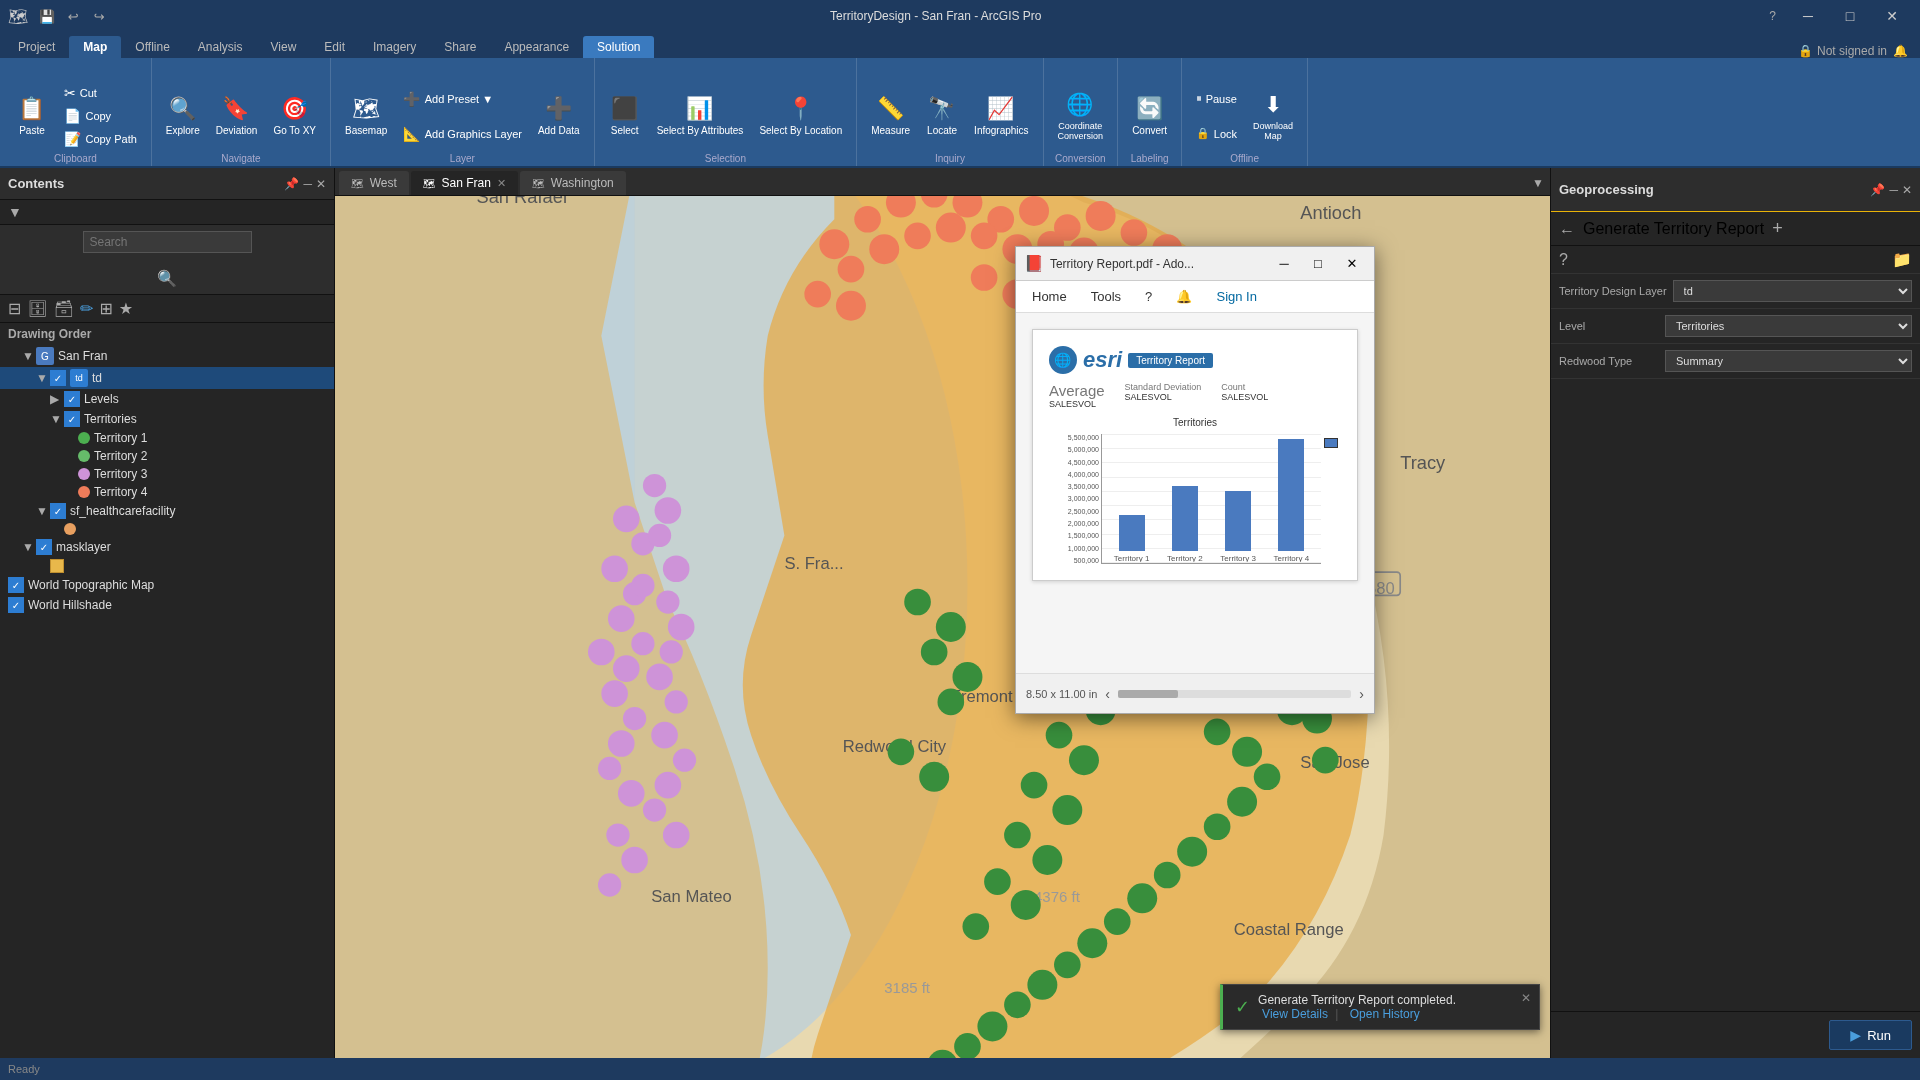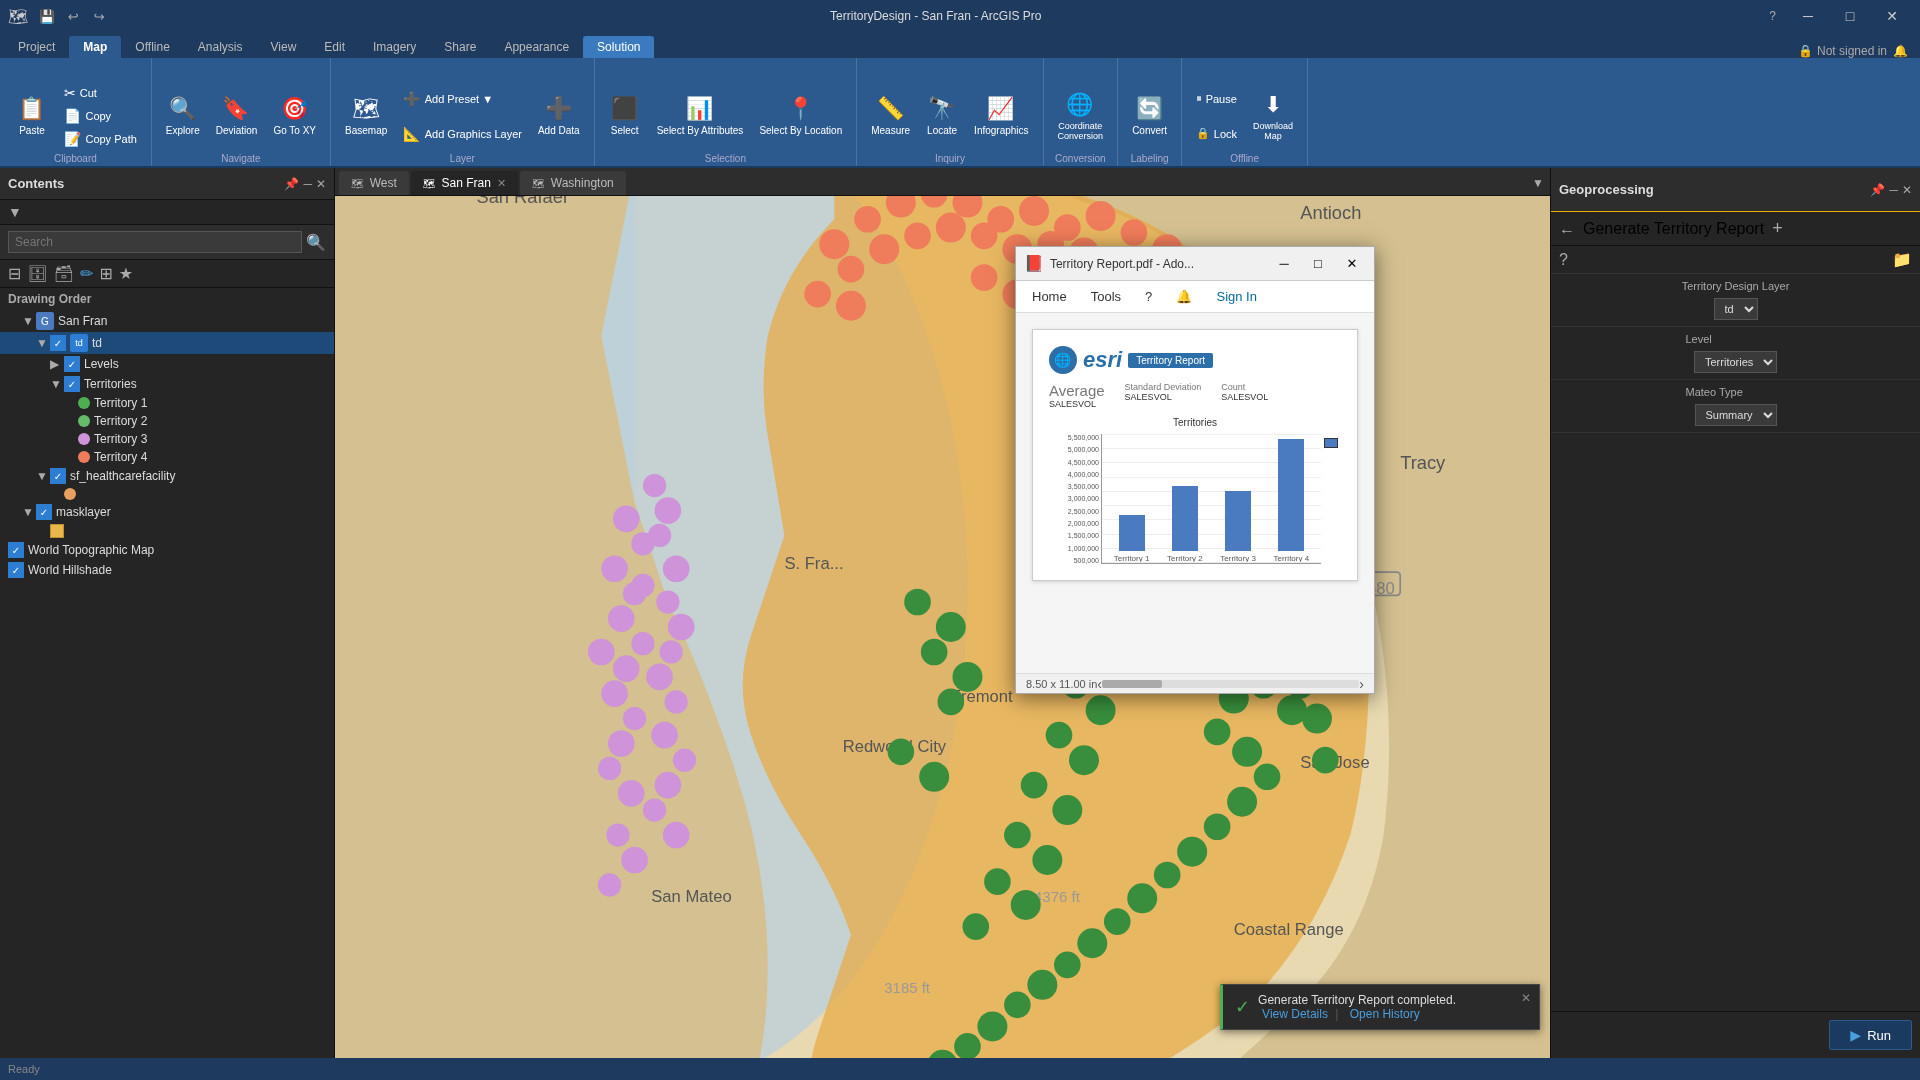--- a/index.html
+++ b/index.html
@@ -143,21 +143,22 @@
     #contents-title { color: #ddd; font-size: 13px; font-weight: 600; }
     #contents-controls { display: flex; gap: 4px; }
     #contents-controls span { color: #aaa; cursor: pointer; font-size: 12px; }
 
     #contents-search {
       padding: 6px 8px;
       background: #2d2d2d;
       border-bottom: 1px solid #111;
       display: flex;
       align-items: center;
-      gap: 4px;
+      gap: 16px;
+      flex-direction: column;
     }
     #search-input {
       flex: 1;
       background: #3a3a3a;
       border: 1px solid #555;
       color: #ddd;
       padding: 3px 6px;
       font-size: 12px;
       outline: none;
     }
@@ -361,28 +362,29 @@
       height: 360px;
       overflow-y: auto;
     }
     #pdf-page {
       background: white;
       border: 1px solid #ccc;
       padding: 16px;
       box-shadow: 0 1px 4px rgba(0,0,0,0.15);
     }
     #pdf-footer {
-      height: 20px;
+      height: 40px;
       background: #f0f0f0;
       display: flex;
       align-items: center;
       padding: 0 10px;
       border-top: 1px solid #ddd;
       font-size: 11px;
       color: #555;
+      gap: 8px;
     }
     #pdf-footer .scrollbar-area { flex: 1; height: 8px; background: #ddd; border-radius: 2px; position: relative; }
     #pdf-footer .scrollbar-thumb { width: 60px; height: 8px; background: #aaa; border-radius: 2px; position: absolute; }
 
     
     .bar-chart {
       width: 100%;
       margin-top: 8px;
     }
     .bar-chart-title {
@@ -427,21 +429,20 @@
 
     .geo-panel-scroll { flex: 1; overflow-y: auto; }
     .geo-option-row {
       display: flex;
       align-items: center;
       padding: 6px 8px;
       gap: 6px;
       border-bottom: 1px solid #333;
       color: #ccc;
       font-size: 12px;
-      flex-direction: column;
     }
     .geo-option-row select, .geo-option-row input {
       background: #3a3a3a;
       border: 1px solid #555;
       color: #ddd;
       padding: 3px 6px;
       font-size: 11px;
       flex: 1;
       outline: none;
     }
@@ -1141,21 +1142,21 @@
           <option>td</option>
         </select>
       </div>
       <div class="geo-option-row">
         <div class="geo-option-label">Level</div>
         <select>
           <option>Territories</option>
         </select>
       </div>
       <div class="geo-option-row">
-        <div class="geo-option-label">Mateo Type</div>
+        <div class="geo-option-label">Redwood Type</div>
         <select>
           <option>Summary</option>
         </select>
       </div>
     </div>
 
     <div id="run-btn-area">
       <button id="run-btn">
         <span class="run-icon">▶</span>
         <span>Run</span>

